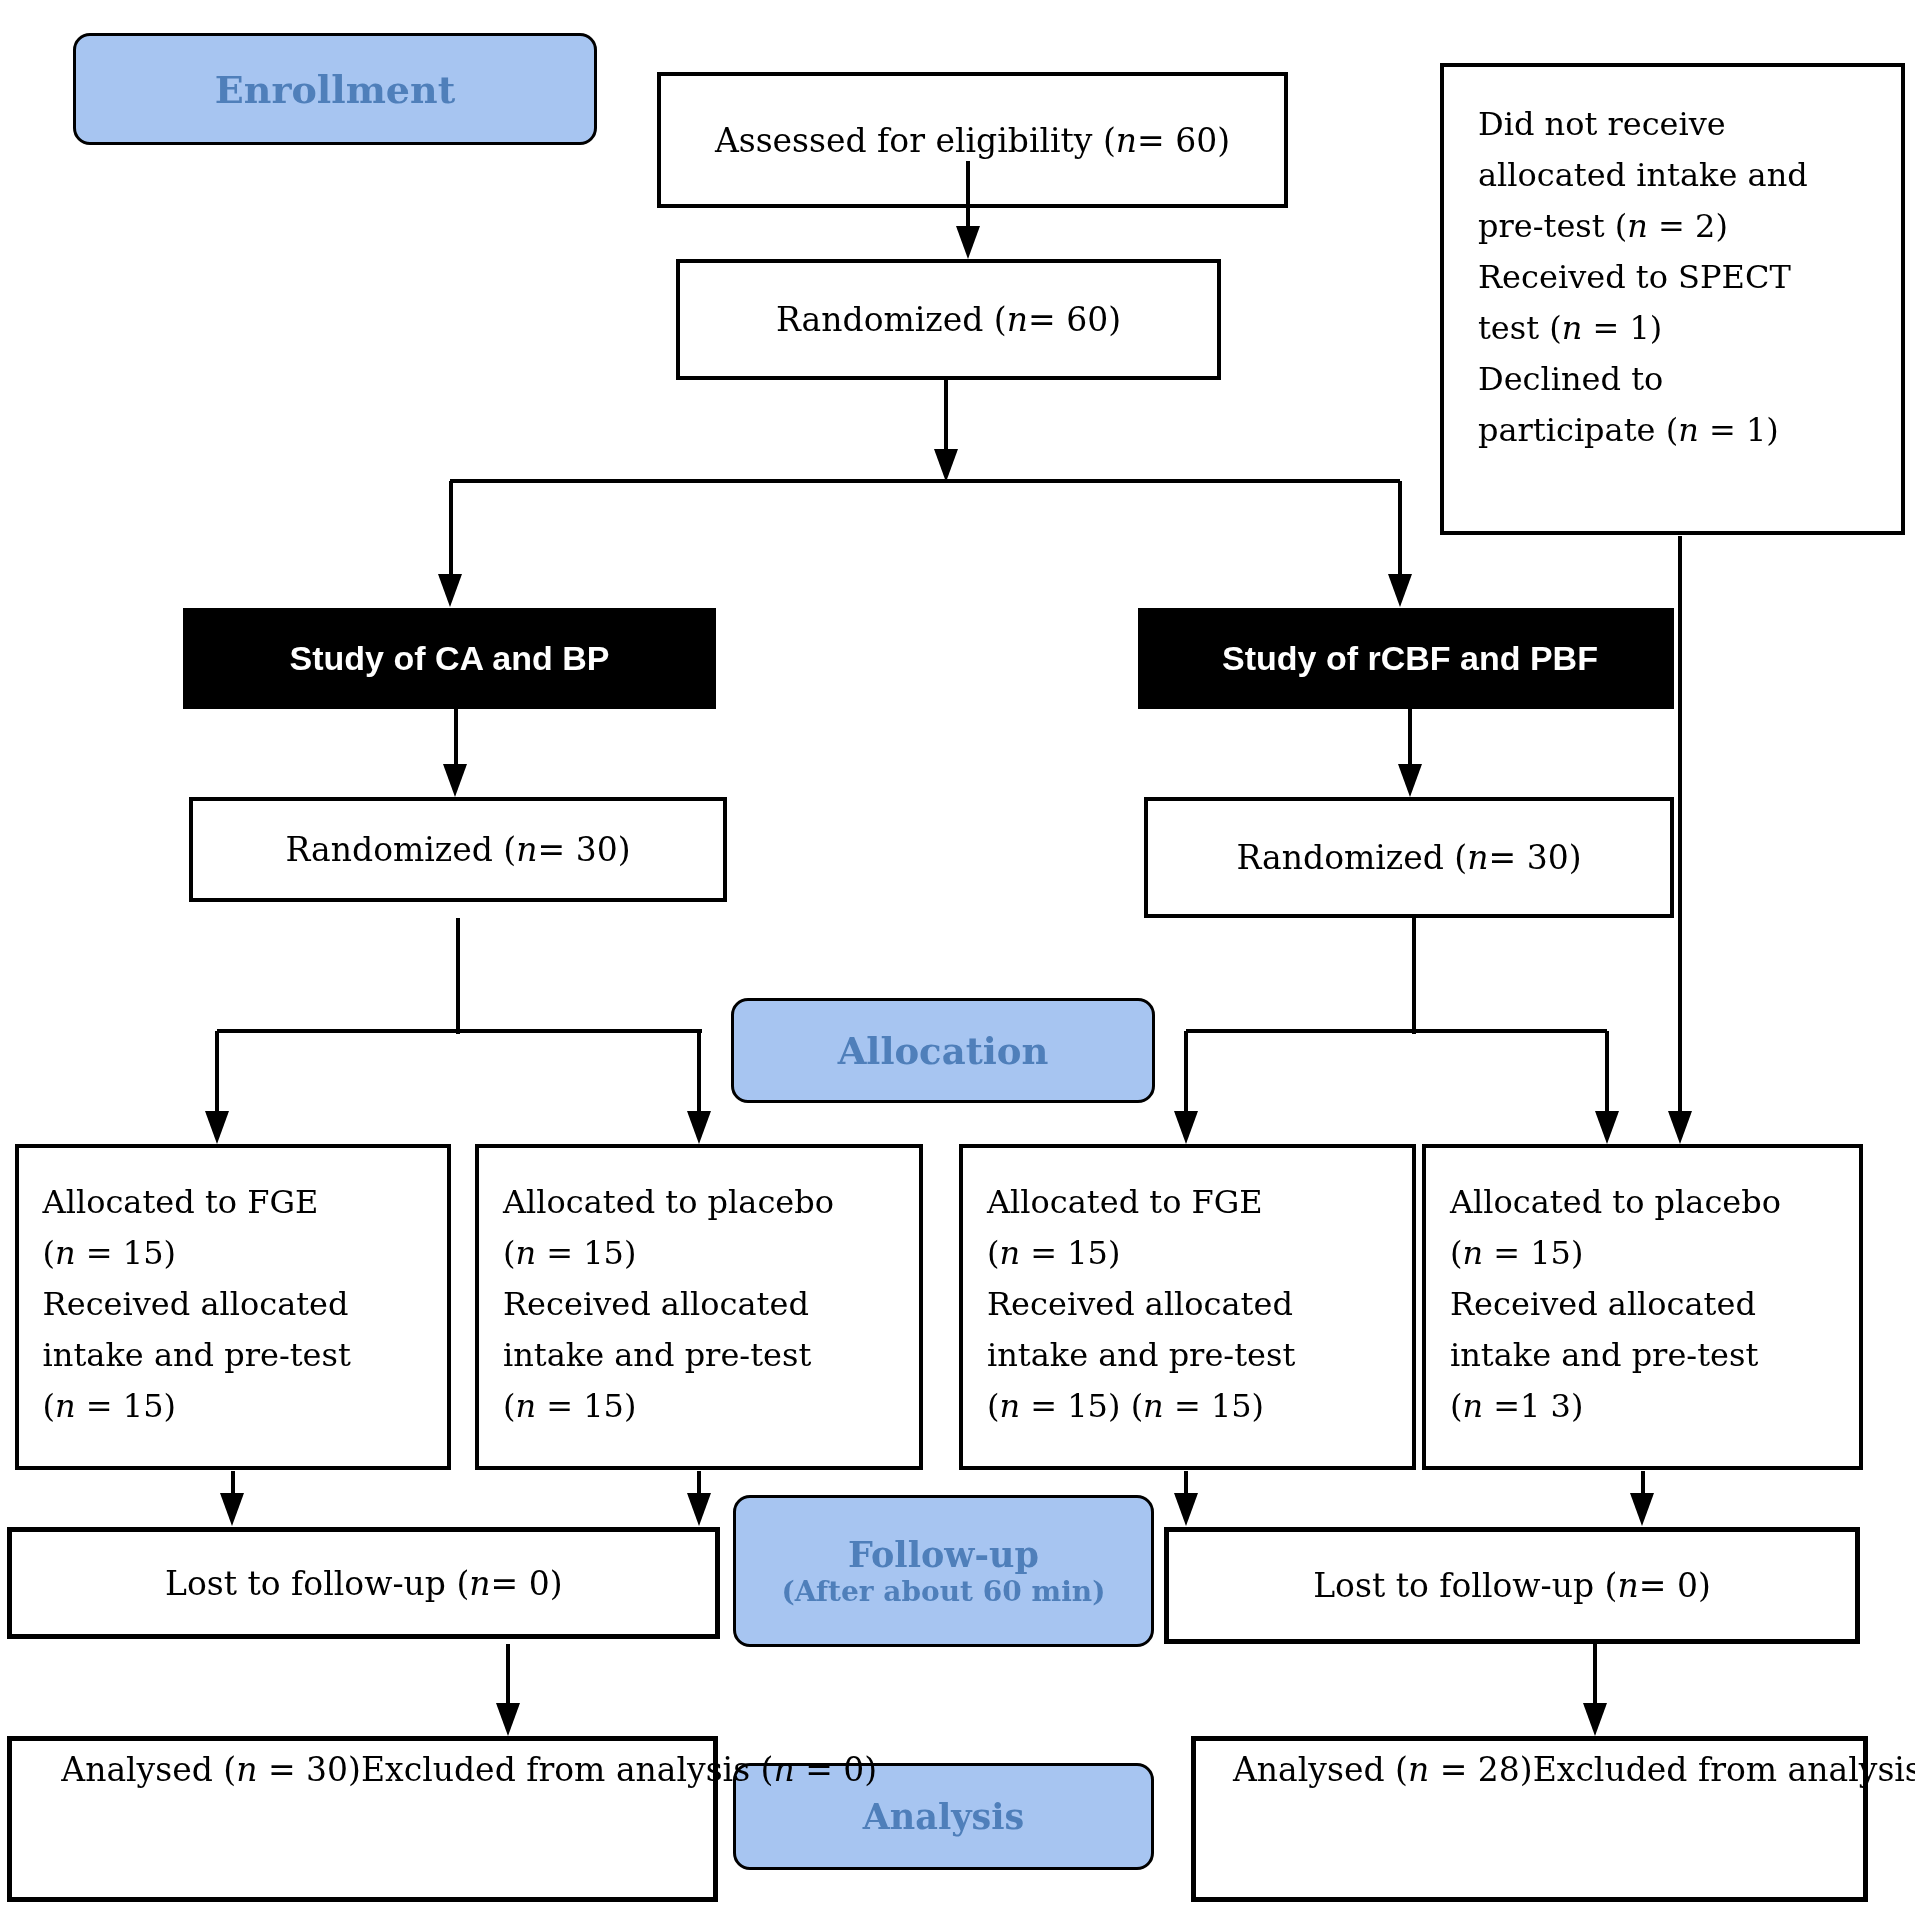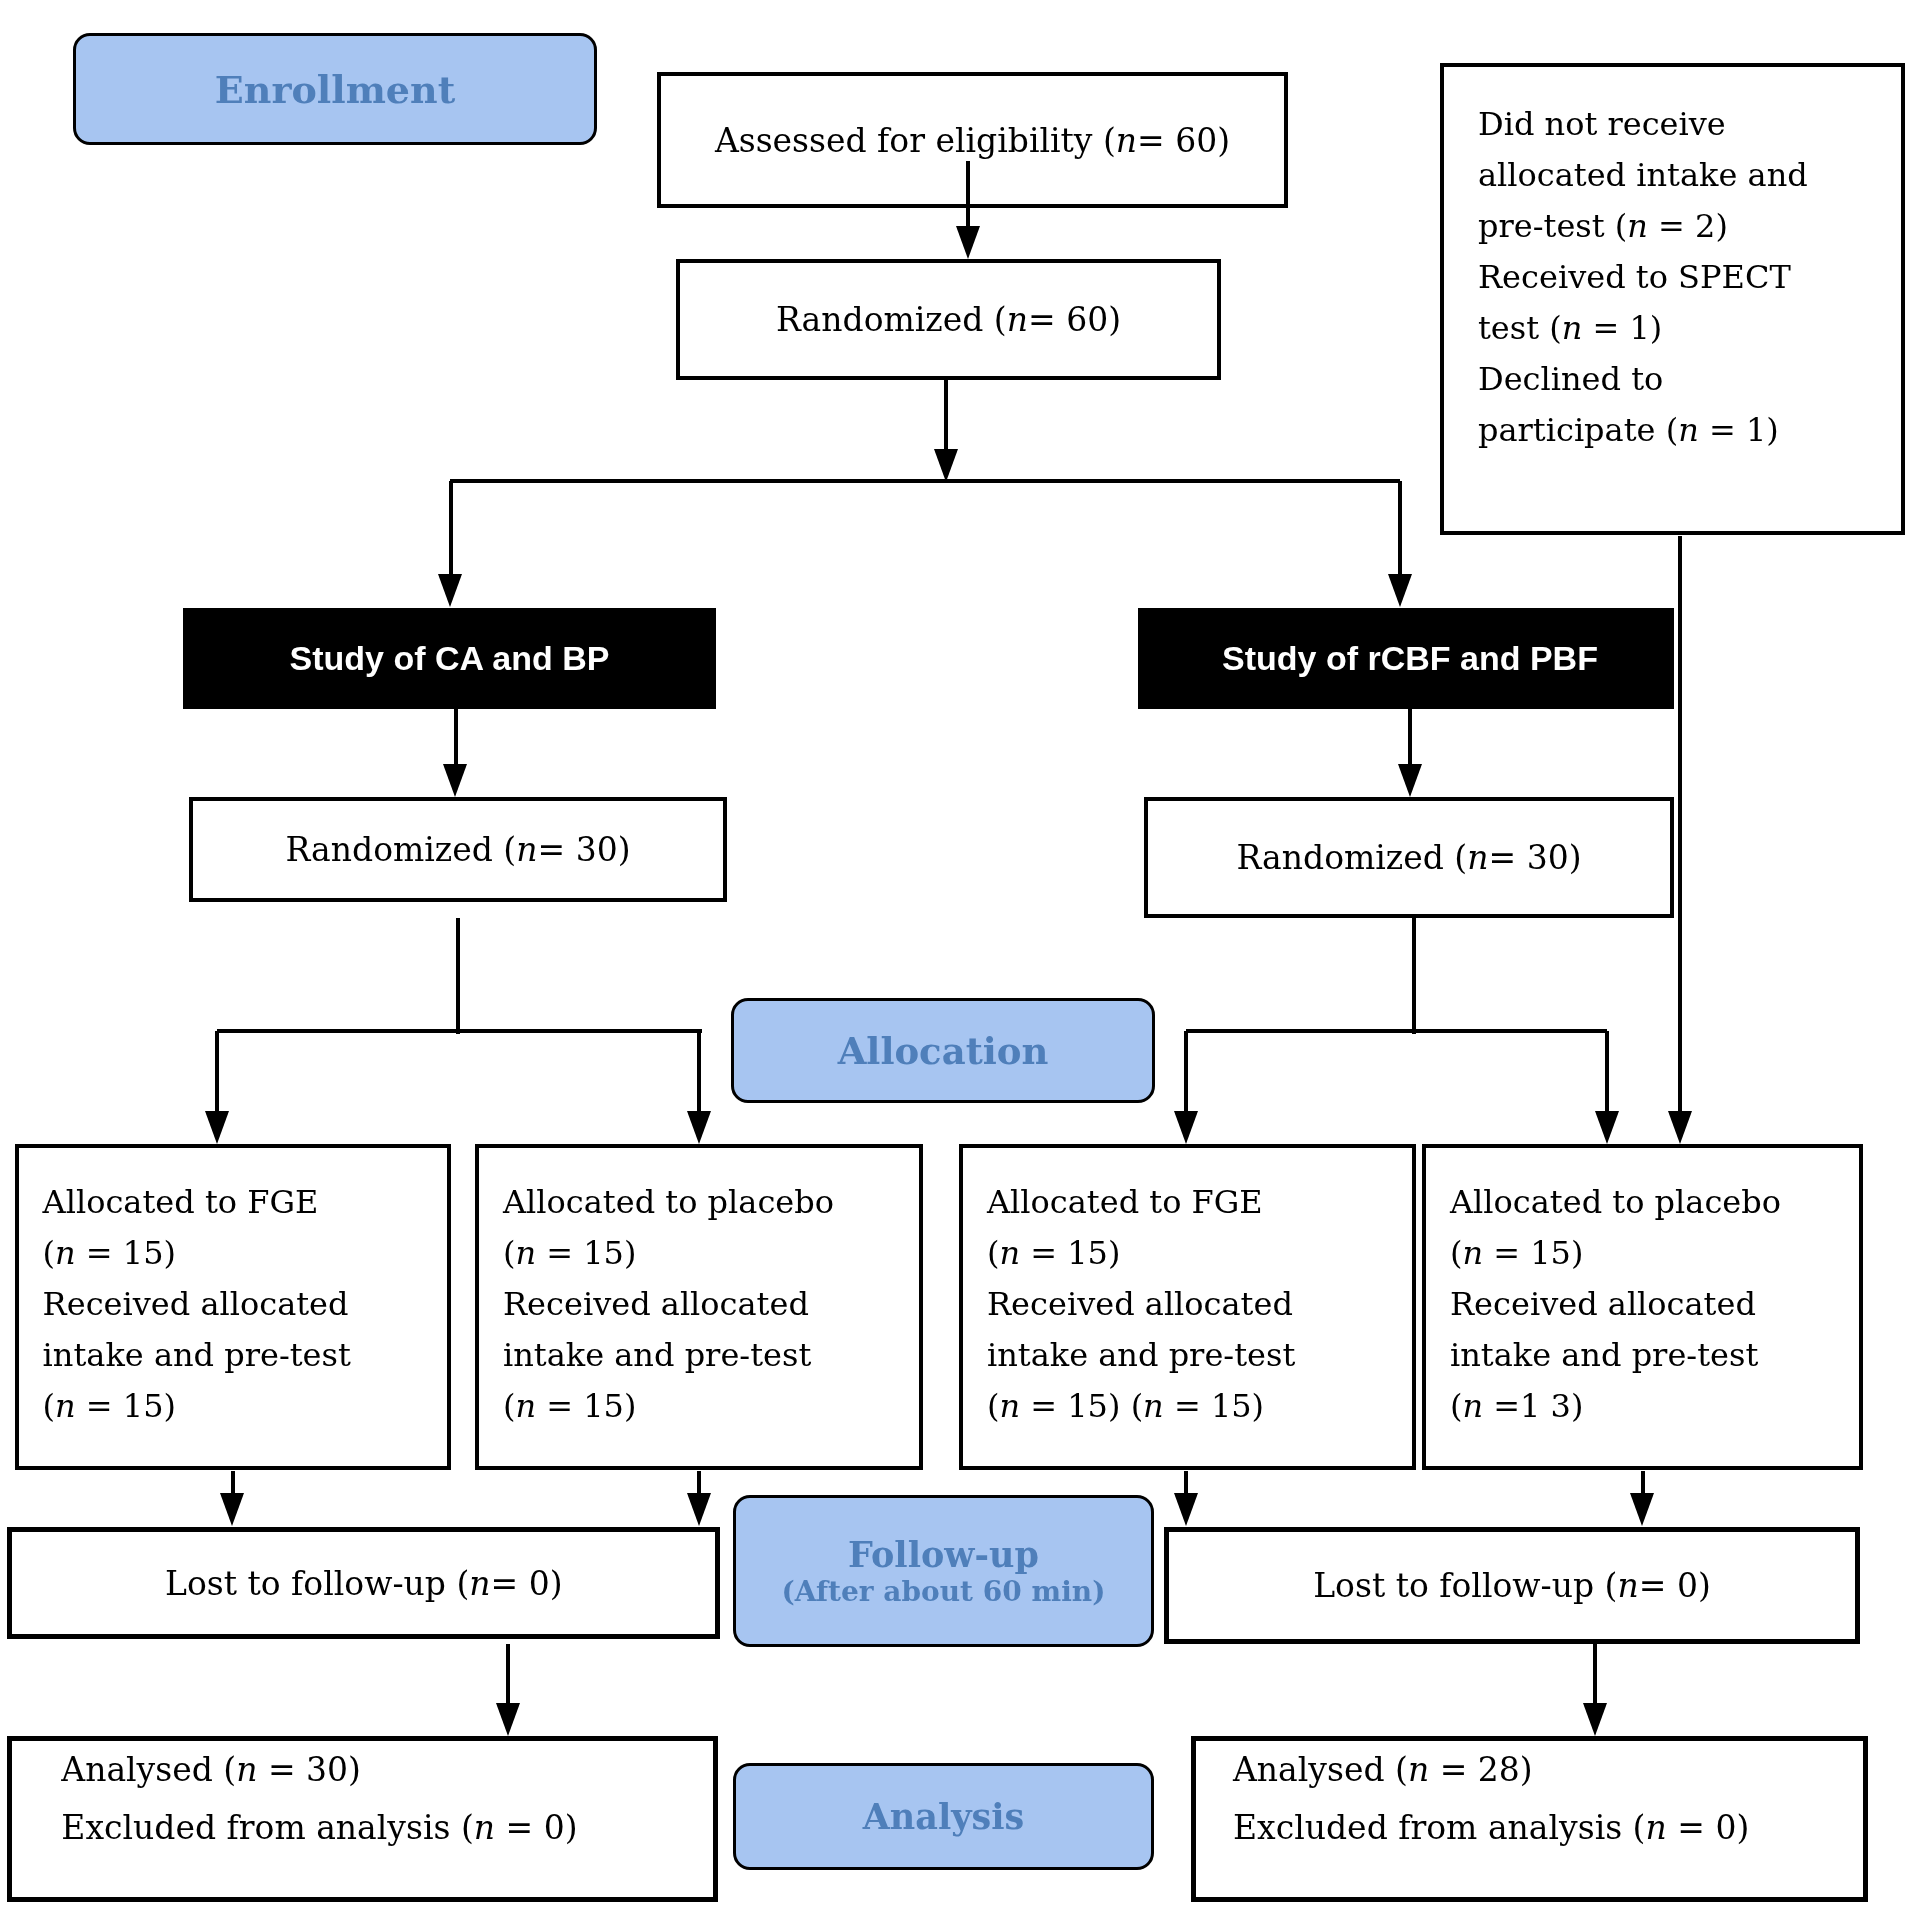--- a/index.html
+++ b/index.html
@@ -30,21 +30,21 @@
   .txt-md{font-size:32px;line-height:51px;}
   .vline{position:absolute;width:4.3px;background:#000;}
   .hline{position:absolute;height:4.3px;background:#000;}
   .ah{
     position:absolute;width:0;height:0;
     border-left:12px solid transparent;border-right:12px solid transparent;
     border-top:33px solid #000;
   }
   .pad-list{padding:32px 30px 12px 34px;}
   .alloc{padding:29px 18px 12px 24px;}
-  .an-list{display:flex;flex-direction:column;justify-content:flex-start;line-height:58px;}
+  .an-list{display:flex;flex-direction:row;justify-content:flex-start;line-height:58px;}
   .tline{white-space:nowrap;}
 </style>
 </head>
 <body>
 
 <div class="canvas">
 
   <div class="stage" style="left:73px;top:33px;width:524px;height:112px;font-size:38px;">Enrollment</div>
 
   <div class="box center txt-lg" style="left:657px;top:24px;width:631px;height:136px;margin-top:48px;">Assessed for eligibility (<i>n</i> = 60)</div>

